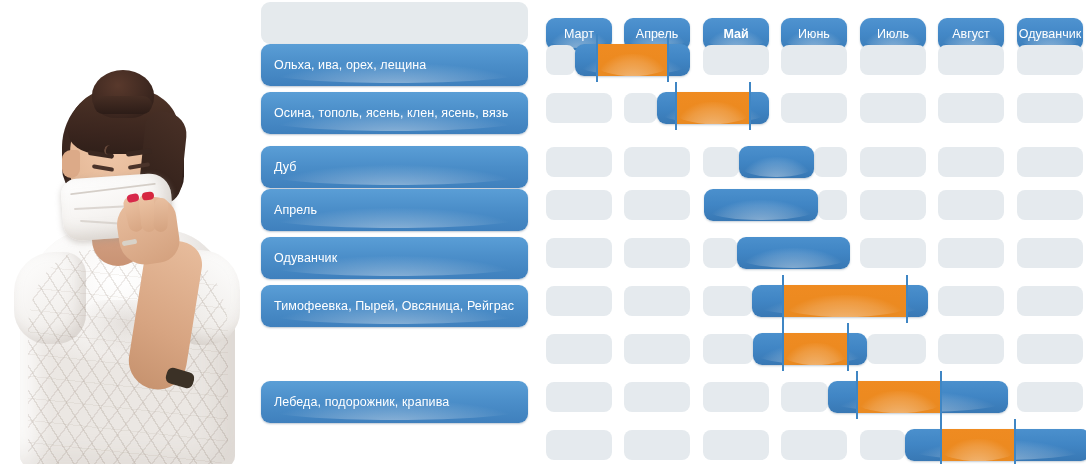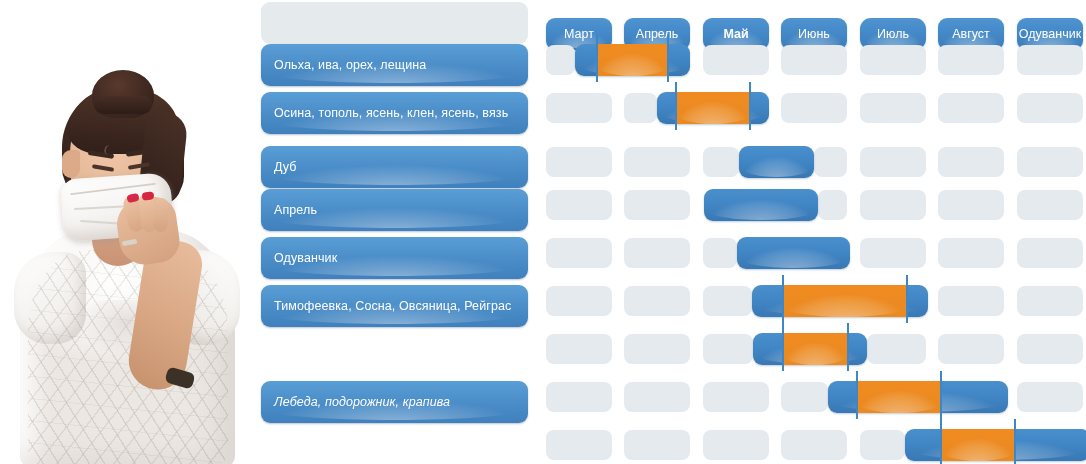--- a/index.html
+++ b/index.html
@@ -358,21 +358,21 @@
         <div class="slot" style="left: 291px; width: 66px;"></div>
         <div class="slot" style="left: 369px; width: 66px;"></div>
         <div class="slot" style="left: 448px; width: 34px;"></div>
         <div class="slot" style="left: 605px; width: 66px;"></div>
         <div class="slot" style="left: 683px; width: 66px;"></div>
         <div class="slot" style="left: 762px; width: 66px;"></div>
         <div class="bar" style="left: 482px; width: 113px;"></div>
       </div>
       <div class="row" style="top: 283px; width: 831px;">
         <div class="label-cell filled" style="top: 2px;">
-          <span class="label-text">Тимофеевка, Сосна, Овсяница, Рейграс</span>
+          <span class="label-text">Тимофеевка, Пырей, Овсяница, Рейграс</span>
         </div>
         <div class="slot" style="left: 291px; width: 66px;"></div>
         <div class="slot" style="left: 369px; width: 66px;"></div>
         <div class="slot" style="left: 448px; width: 49px;"></div>
         <div class="slot" style="left: 683px; width: 66px;"></div>
         <div class="slot" style="left: 762px; width: 66px;"></div>
         <div class="bar" style="left: 497px; width: 176px;"></div>
         <div class="peak" style="left: 528px; width: 124px;"></div>
         <div class="tick" style="left: 527px;"></div>
         <div class="tick" style="left: 651px;"></div>
@@ -383,21 +383,21 @@
         <div class="slot" style="left: 448px; width: 50px;"></div>
         <div class="slot" style="left: 612px; width: 59px;"></div>
         <div class="slot" style="left: 683px; width: 66px;"></div>
         <div class="slot" style="left: 762px; width: 66px;"></div>
         <div class="bar" style="left: 498px; width: 114px;"></div>
         <div class="peak" style="left: 528px; width: 65px;"></div>
         <div class="tick" style="left: 527px;"></div>
         <div class="tick" style="left: 592px;"></div>
       </div>
       <div class="row" style="top: 379px; width: 831px;">
-        <div class="label-cell filled" style="top: 2px; font-style: italic;">
+        <div class="label-cell filled" style="top: 2px;">
           <span class="label-text">Лебеда, подорожник, крапива</span>
         </div>
         <div class="slot" style="left: 291px; width: 66px;"></div>
         <div class="slot" style="left: 369px; width: 66px;"></div>
         <div class="slot" style="left: 448px; width: 66px;"></div>
         <div class="slot" style="left: 526px; width: 47px;"></div>
         <div class="slot" style="left: 762px; width: 66px;"></div>
         <div class="bar" style="left: 573px; width: 180px;"></div>
         <div class="peak" style="left: 602px; width: 84px;"></div>
         <div class="tick" style="left: 601px;"></div>

